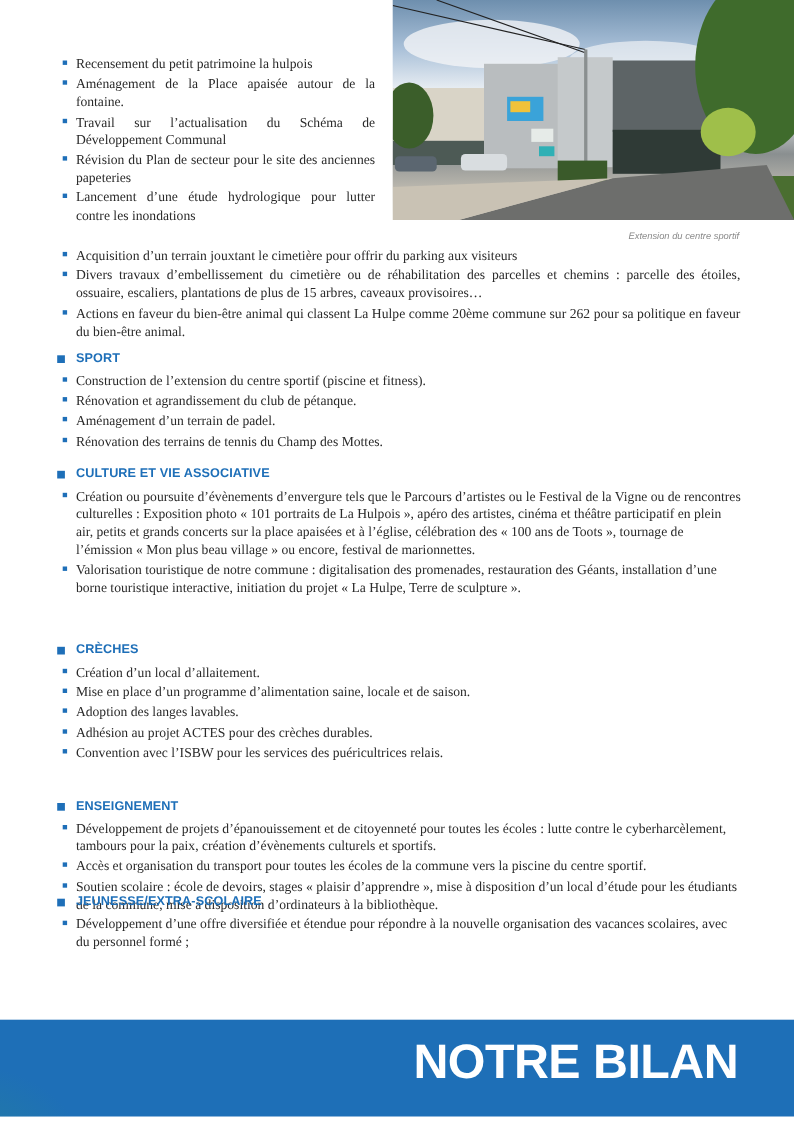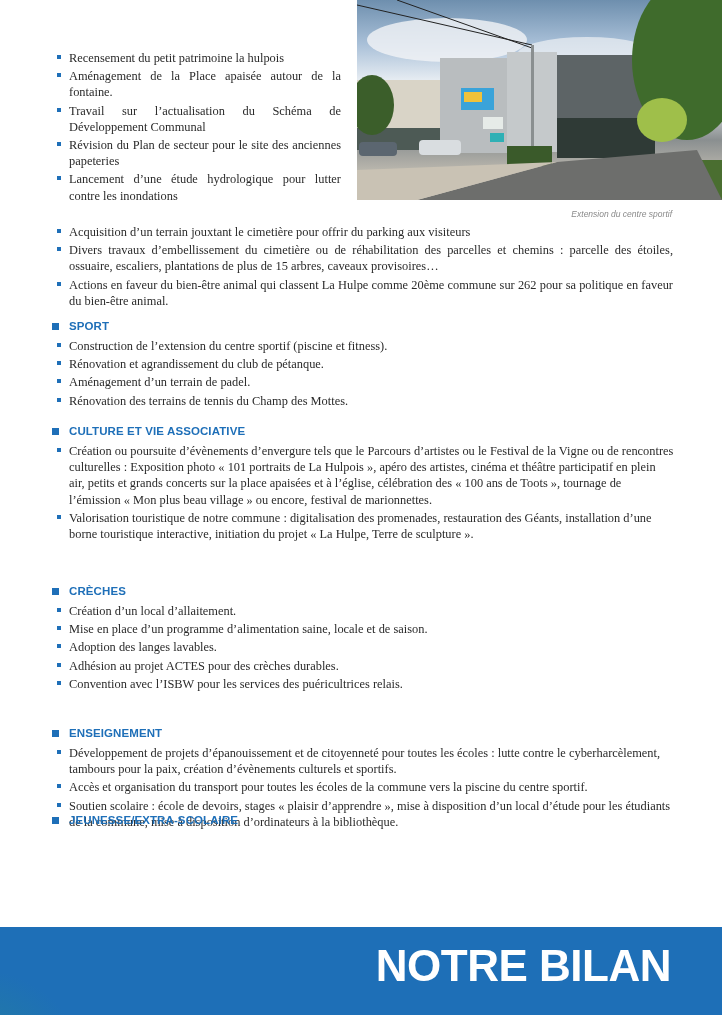--- a/index.html
+++ b/index.html
@@ -163,18 +163,21 @@
     <li><span class="dot"></span><span>Accès et organisation du transport pour toutes les écoles de la commune vers la piscine du centre sportif.</span></li>
     <li><span class="dot"></span><span>Soutien scolaire : école de devoirs, stages « plaisir d’apprendre », mise à disposition d’un local d’étude pour les étudiants de la commune, mise à disposition d’ordinateurs à la bibliothèque.</span></li>
   </ul>
 </div>
 
 <div class="section" style="top:814px;">
   <div class="section-head">
     <span class="sq"></span>
     <span>JEUNESSE/EXTRA-SCOLAIRE</span>
   </div>
+  <ul class="bul">
+    <li><span class="dot"></span><span>Développement d’une offre diversifiée et étendue pour répondre à la nouvelle organisation des vacances scolaires, avec du personnel formé ;</span></li>
+  </ul>
 </div>
 
 <div class="footer-band">
   <div class="glow"></div>
   <div class="footer-title">NOTRE BILAN</div>
 </div>
 
 </body></html>

